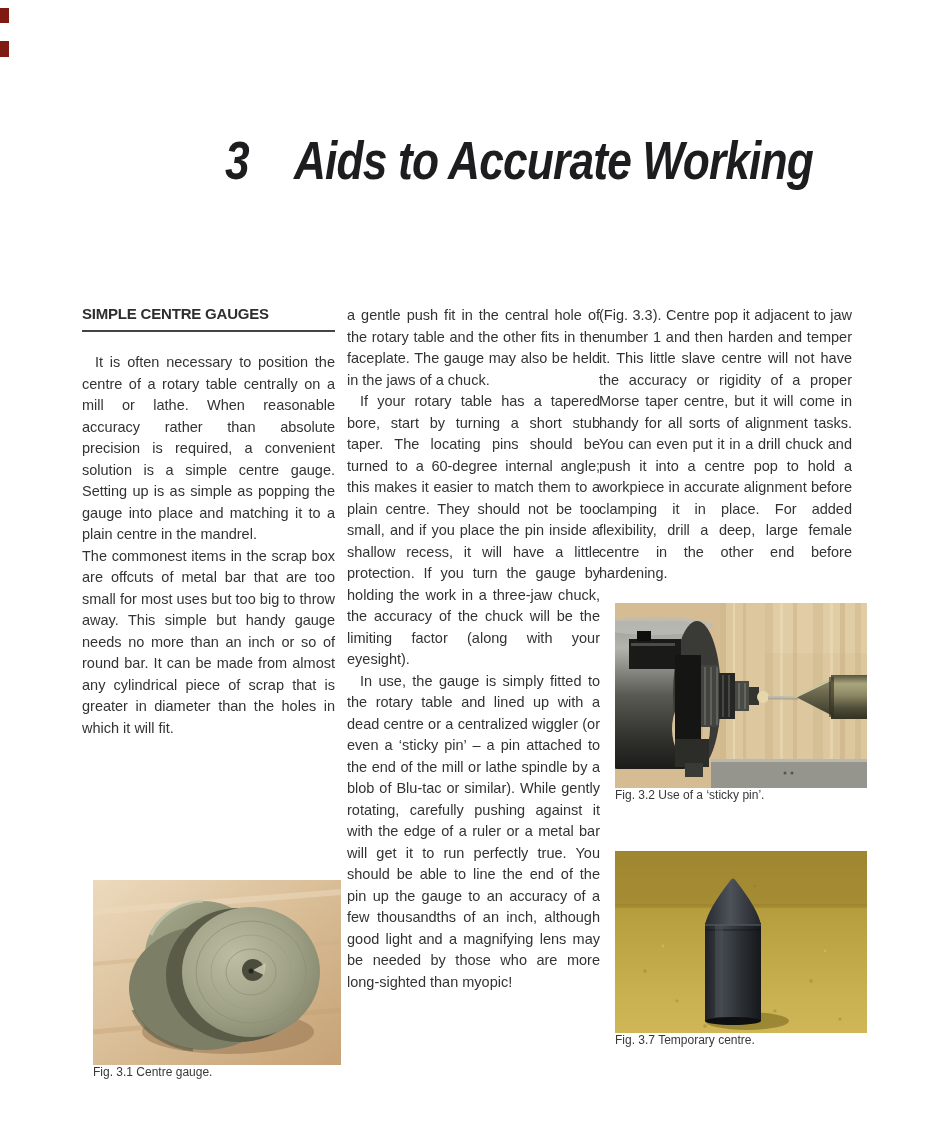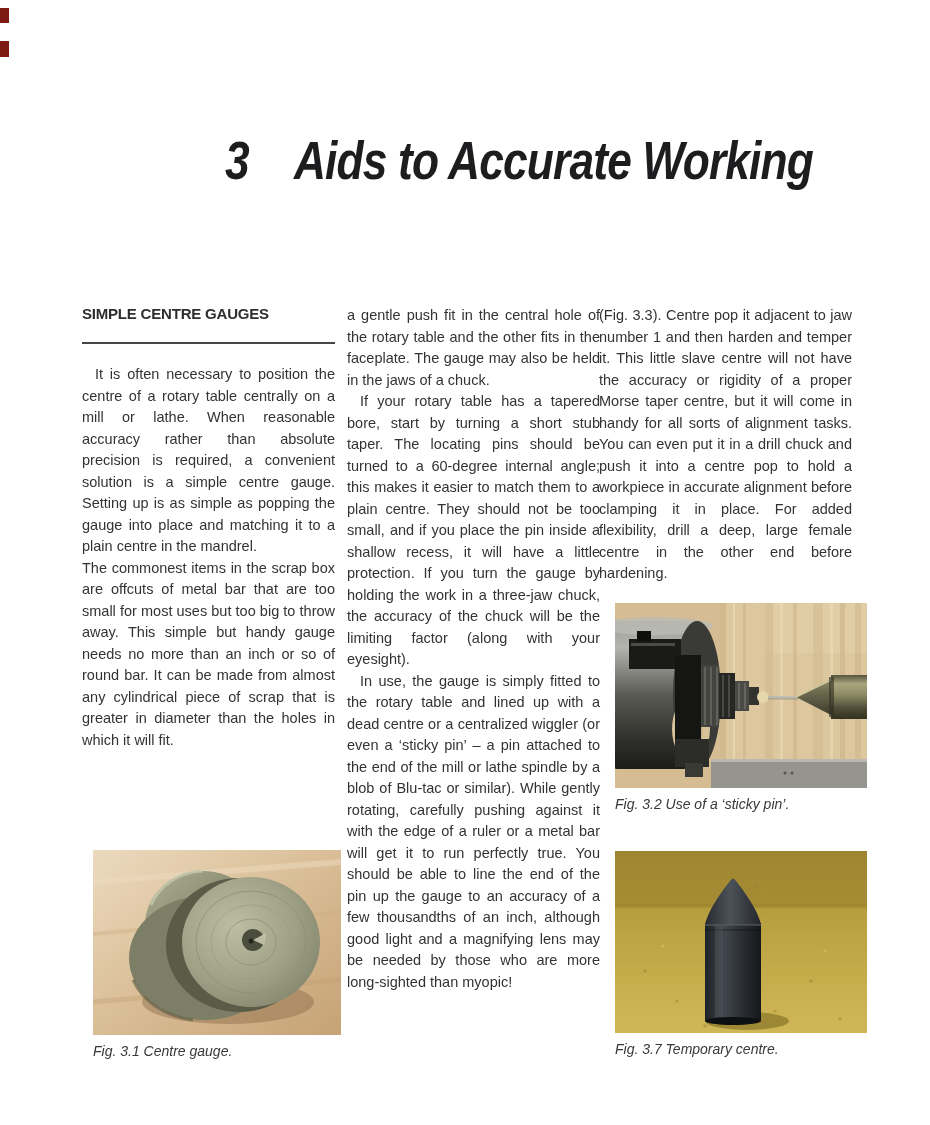--- a/index.html
+++ b/index.html
@@ -48,40 +48,39 @@
   }
   .col1 { left: 82px; }
   .col2 { left: 347px; }
   .col3 { left: 599px; }
   .body-p { margin: 0; }
   .body-p.indent { text-indent: 13px; }
   .body-p.cont-last { text-align-last: justify; }
 
   .section-heading {
     margin: 0 0 20px 0;
-    padding-bottom: 20px;
+    padding-bottom: 8px;
     font-size: 15px;
     line-height: 17px;
     font-weight: bold;
     letter-spacing: -0.2px;
     color: #2e2e30;
     border-bottom: 2px solid #454547;
   }
 
   
   .fig { position: absolute; margin: 0; }
   .fig svg { display: block; }
-  .fig1 { left: 85px;  top: 850px; padding-left: 8px; }
+  .fig1 { left: 85px;  top: 880px; padding-left: 8px; }
   .fig2 { left: 615px; top: 603px; }
   .fig3 { left: 615px; top: 851px; }
   .caption {
     display: block;
-    margin-top: 8px;
-    font-size: 14px;
-    font-style: italic;
+    margin-top: 0;
+    font-size: 12px;
     color: #38383a;
   }
 </style>
 </head>
 <body>
 
 <div class="page">
 
   <div class="edge-mark m1"></div>
   <div class="edge-mark m2"></div>

